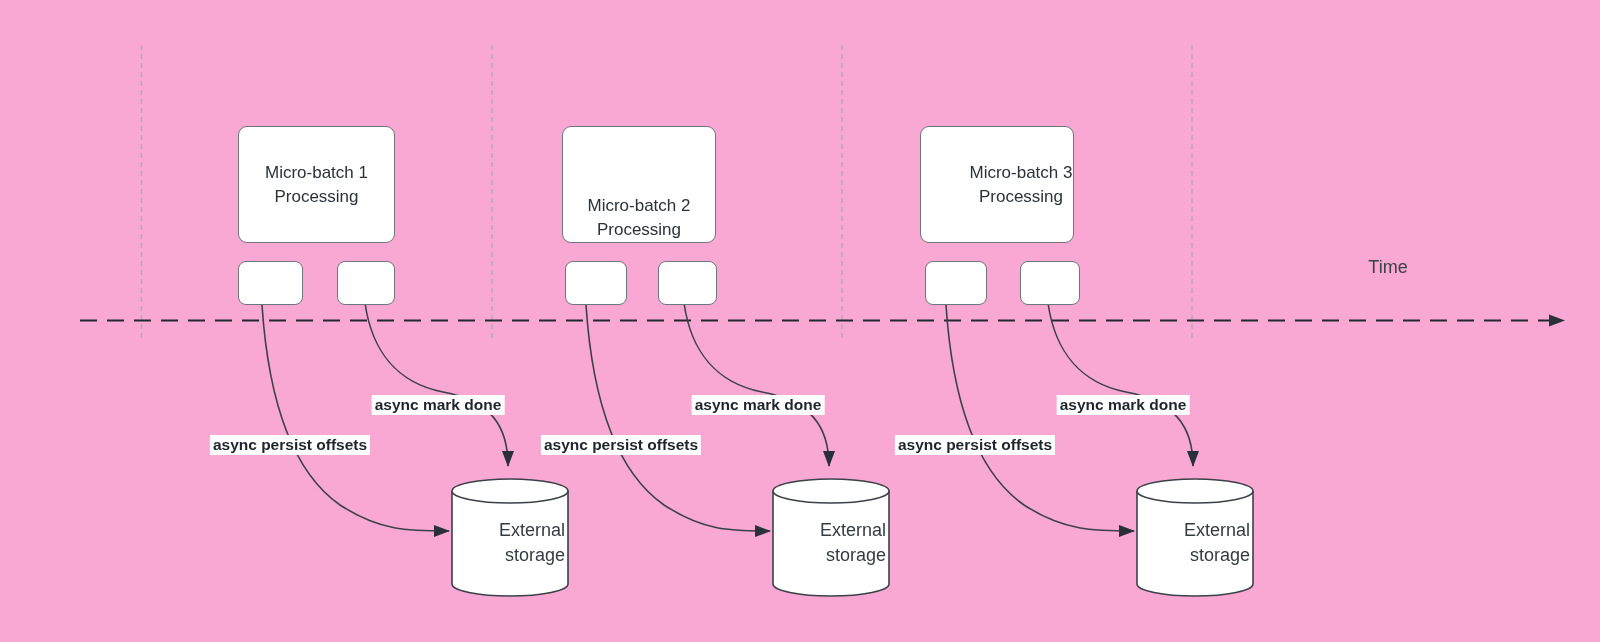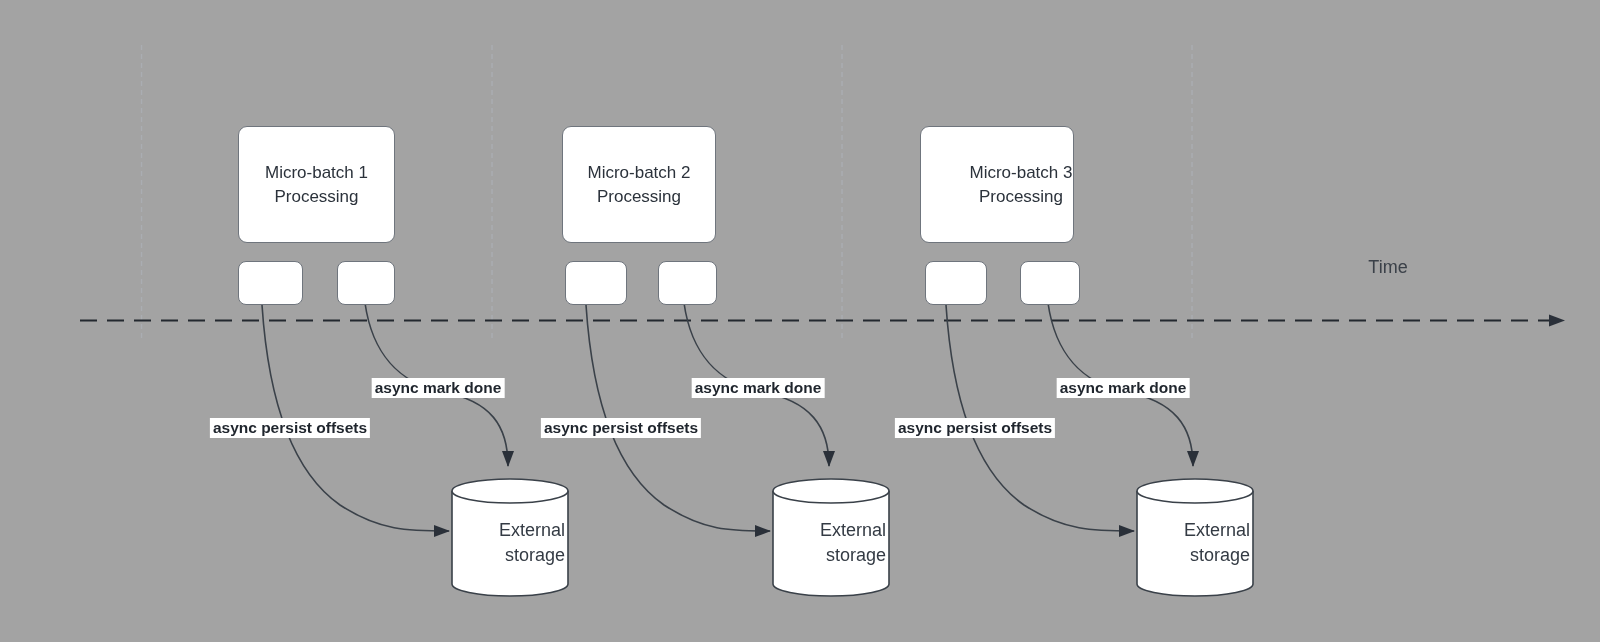--- a/index.html
+++ b/index.html
@@ -1,20 +1,20 @@
 <!DOCTYPE html>
 <html><head>
 <meta charset="utf-8">
 <style>
   html, body { margin: 0; padding: 0; background: #ffffff; }
   .canvas {
     position: relative;
     width: 1600px;
     height: 642px;
-    background: #a3a3a3;
+    background: #f9a8d4;
     font-family: "Liberation Sans", sans-serif;
     overflow: hidden;
   }
   .layer-svg { position: absolute; left: 0; top: 0; }
 
   
   .node {
     position: absolute;
     box-sizing: border-box;
     background: #ffffff;
@@ -45,20 +45,21 @@
   
   .edge-label {
     position: absolute;
     transform: translate(-50%, -50%);
     white-space: nowrap;
     font-size: 15.5px;
     font-weight: bold;
     color: #1f252d;
     background: #ffffff;
     padding: 1px 3px;
+    margin-top: 17px;
   }
 
   .time-label {
     position: absolute;
     transform: translate(-50%, -50%);
     font-size: 18px;
     color: #3b4149;
     white-space: nowrap;
   }
 </style>
@@ -119,21 +120,21 @@
   </div>
   <div class="node task-box" style="left:238px; top:261px; width:65px; height:44px;"></div>
   <div class="node task-box" style="left:337px; top:261px; width:58px; height:44px;"></div>
   <div class="edge-label" style="left:290px; top:428px;">async persist offsets</div>
   <div class="edge-label" style="left:438px; top:388px;">async mark done</div>
   <div class="storage-label" style="left:455px; top:518px;">
     <div>External</div>
     <div>storage</div>
   </div>
 
-  <div class="node proc-box" style="left:562px; top:126px; width:154px; height:117px;">
+  <div class="node proc-box" style="left:562px; top:126px; width:154px; height:117px;align-items:flex-end;">
     <div>
       <div>Micro-batch 2</div>
       <div>Processing</div>
     </div>
   </div>
   <div class="node task-box" style="left:565px; top:261px; width:62px; height:44px;"></div>
   <div class="node task-box" style="left:658px; top:261px; width:59px; height:44px;"></div>
   <div class="edge-label" style="left:621px; top:428px;">async persist offsets</div>
   <div class="edge-label" style="left:758px; top:388px;">async mark done</div>
   <div class="storage-label" style="left:776px; top:518px;">

